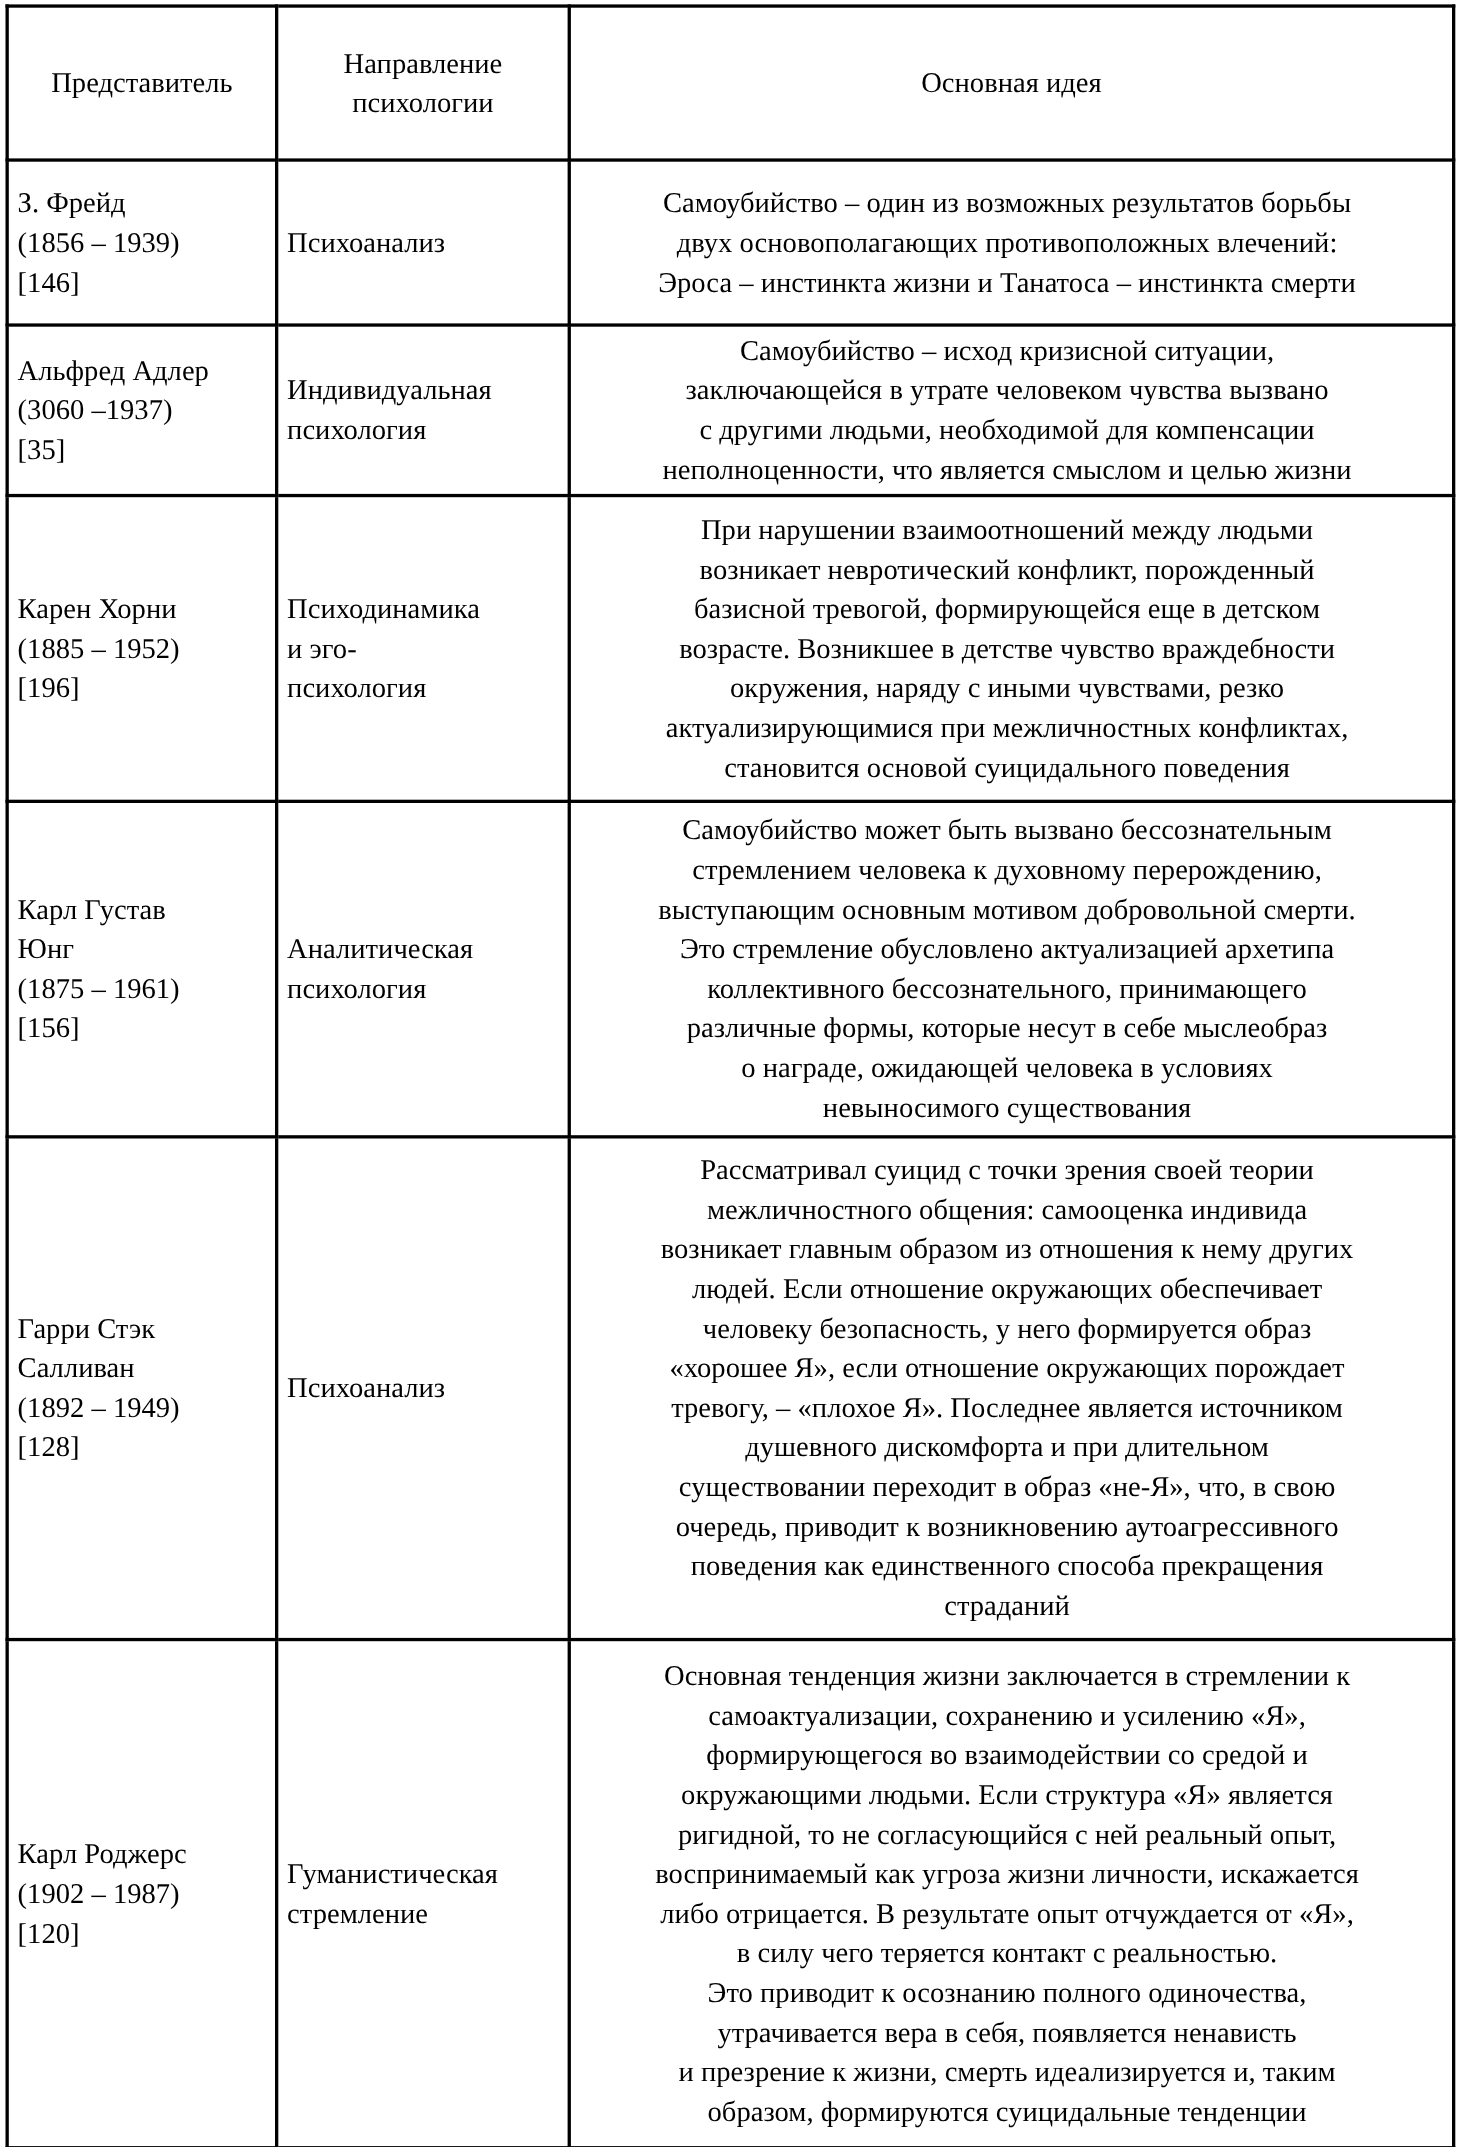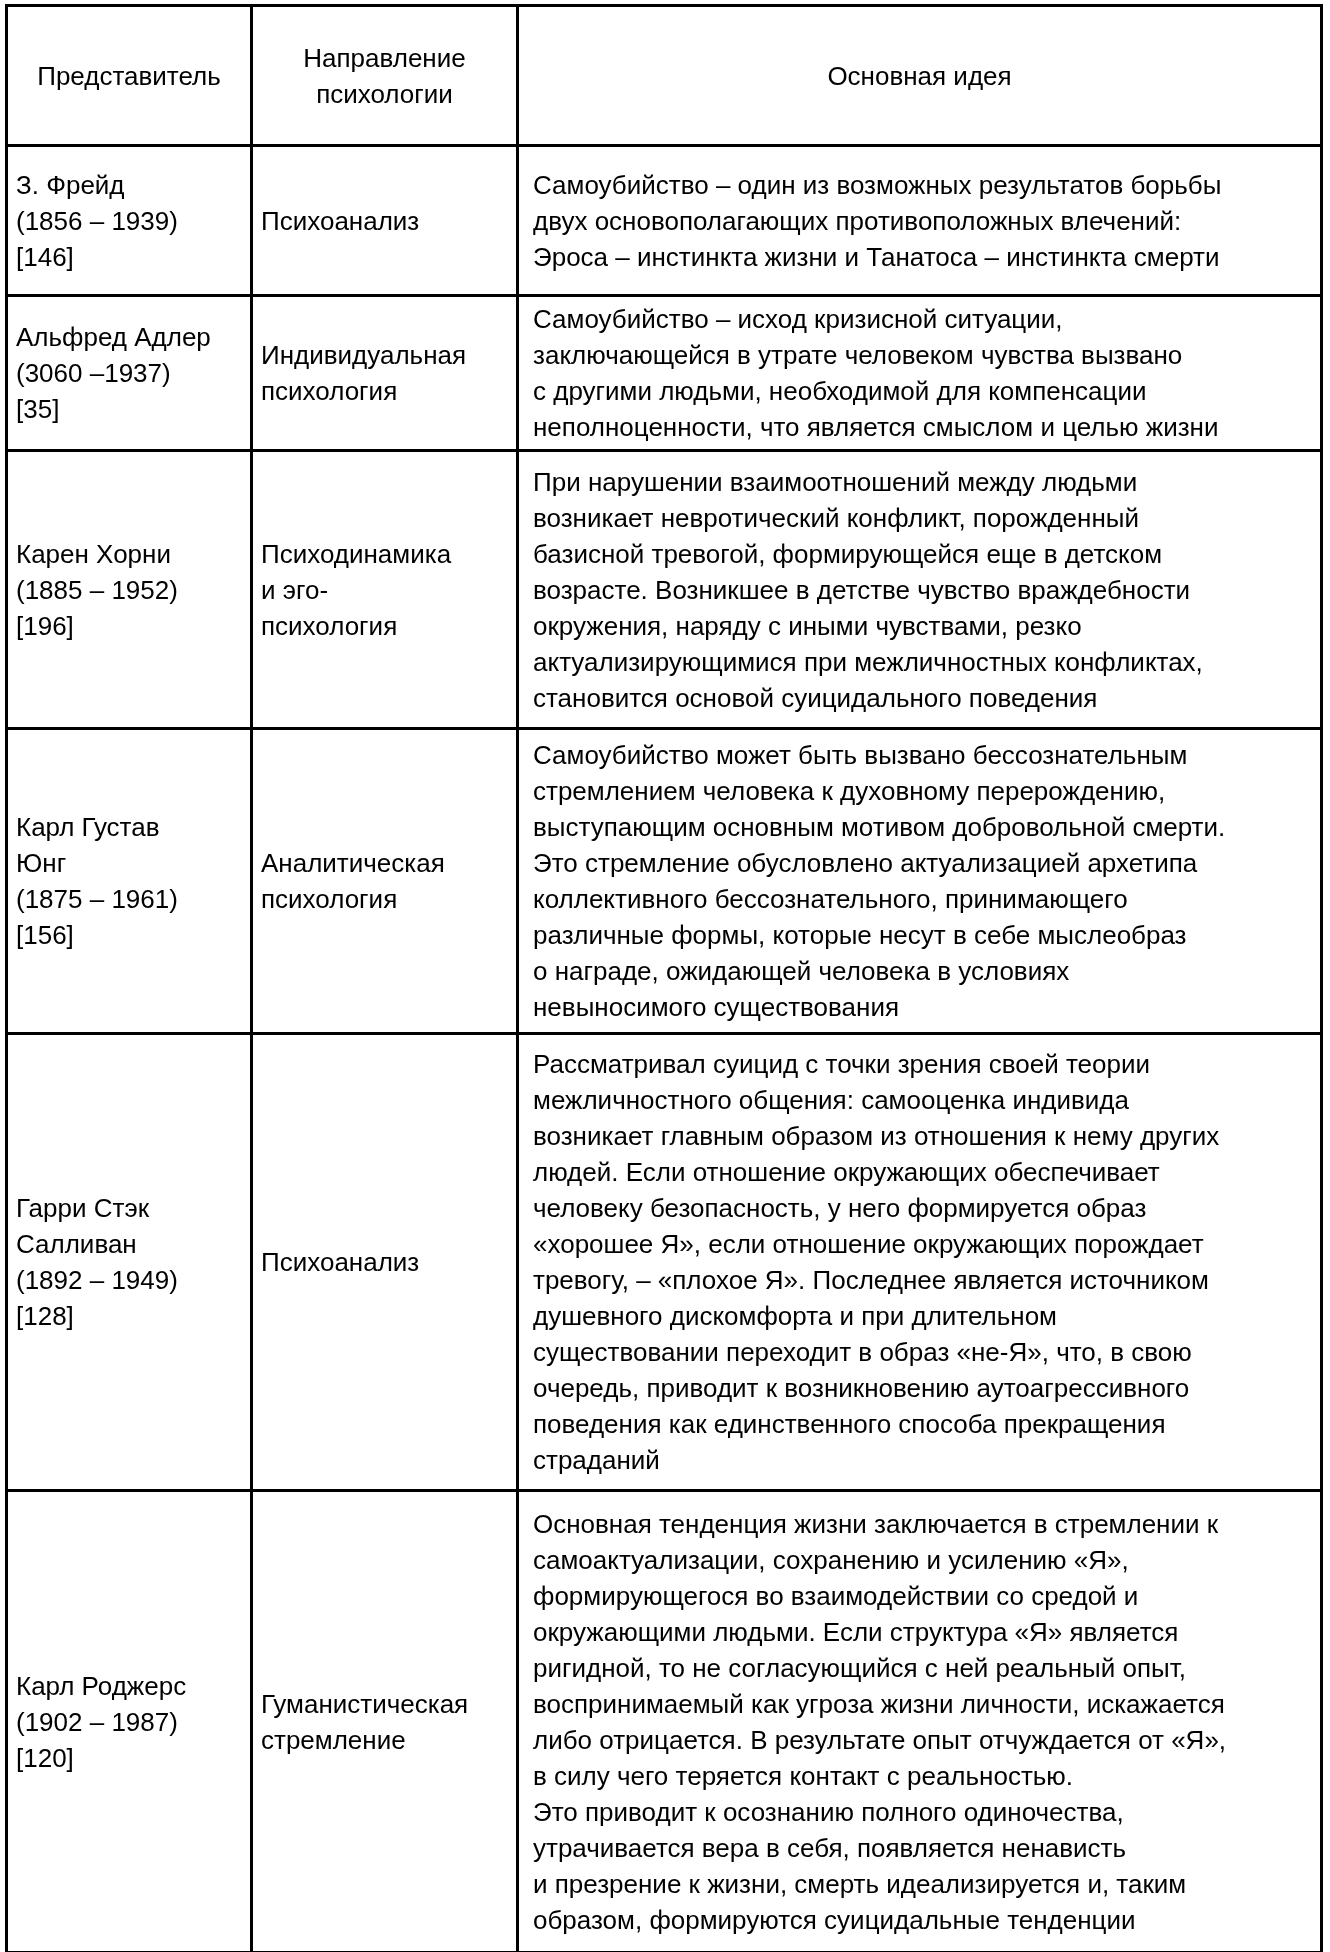--- a/index.html
+++ b/index.html
@@ -7,21 +7,21 @@
     padding: 0;
     background: #ffffff;
   }
   .page {
     position: relative;
     width: 1330px;
     height: 1952px;
     box-sizing: border-box;
     padding: 4px 7px 4px 5px;
     background: #ffffff;
-    font-family: Liberation Sans, sans-serif;
+    font-family: Liberation Serif, serif;
     color: #000000;
   }
   table.psy-table {
     width: 100%;
     height: 100%;
     border-collapse: collapse;
     table-layout: fixed;
   }
   .psy-table th,
   .psy-table td {
@@ -38,21 +38,21 @@
   .psy-table th {
     text-align: center;
     vertical-align: middle;
   }
   td.cell-name,
   td.cell-dir {
     text-align: left;
     vertical-align: middle;
   }
   td.cell-idea {
-    text-align: left;
+    text-align: center;
     vertical-align: middle;
     padding-left: 14px;
     padding-right: 22px;
   }
 </style>
 </head>
 <body>
 
 <div class="page">
   <table class="psy-table">

